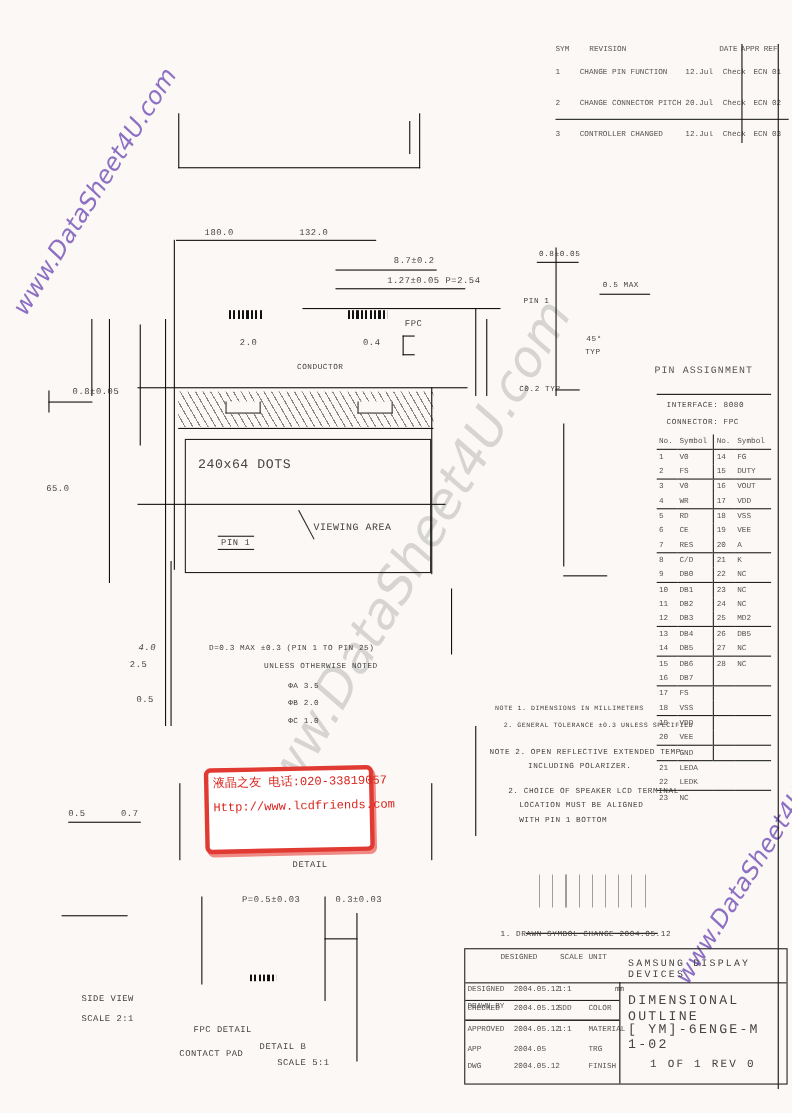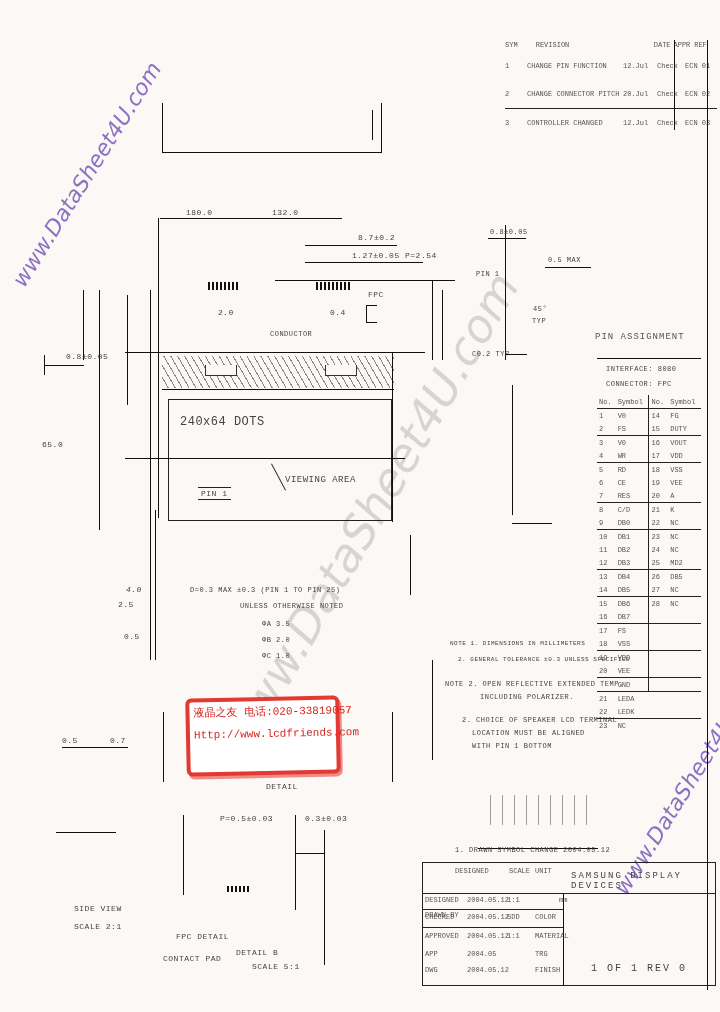--- a/index.html
+++ b/index.html
@@ -345,32 +345,34 @@
     <span class="abs" style="left:86px;top:4px;">SCALE</span>
     <span class="abs" style="left:112px;top:4px;">UNIT</span>
     <span class="abs big" style="left:148px;top:8px;font-size:9px;">SAMSUNG DISPLAY DEVICES</span>
   </div>
   <div class="tb-row" style="top:30px;height:16px;border-bottom:1px solid #222;width:140px;">
     <span class="abs" style="left:2px;top:3px;">DESIGNED</span>
     <span class="abs" style="left:44px;top:3px;">2004.05.12</span>
     <span class="abs" style="left:84px;top:3px;">1:1</span>
     <span class="abs" style="left:112px;top:3px;padding-left:24px;">mm</span>
   </div>
+  <span class="abs big" style="left:148px;top:40px;">DIMENSIONAL OUTLINE</span>
   <div class="tb-row" style="top:46px;height:18px;border-bottom:1px solid #222;width:140px;">
     <span class="abs" style="left:2px;top:4px;">CHECKED</span>
     <span class="abs" style="left:44px;top:4px;">2004.05.12</span>
     <span class="abs" style="left:84px;top:4px;">SDD</span>
     <span class="abs" style="left:112px;top:4px;">COLOR</span>
   </div>
   <div class="tb-row" style="top:64px;height:18px;border-top:1px solid #222;width:140px;">
     <span class="abs" style="left:2px;top:4px;">APPROVED</span>
     <span class="abs" style="left:44px;top:4px;">2004.05.12</span>
     <span class="abs" style="left:84px;top:4px;">1:1</span>
     <span class="abs" style="left:112px;top:4px;">MATERIAL</span>
   </div>
+  <span class="abs big" style="left:148px;top:66px;">[ YM]-6ENGE-M 1-02</span>
   <div class="tb-row" style="top:84px;height:16px;width:140px;">
     <span class="abs" style="left:2px;top:3px;">APP</span>
     <span class="abs" style="left:44px;top:3px;">2004.05</span>
     <span class="abs" style="left:112px;top:3px;">TRG</span>
   </div>
   <div class="tb-row" style="top:100px;height:16px;width:140px;">
     <span class="abs" style="left:2px;top:3px;">DWG</span>
     <span class="abs" style="left:44px;top:3px;">2004.05.12</span>
     <span class="abs" style="left:112px;top:3px;">FINISH</span>
   </div>

